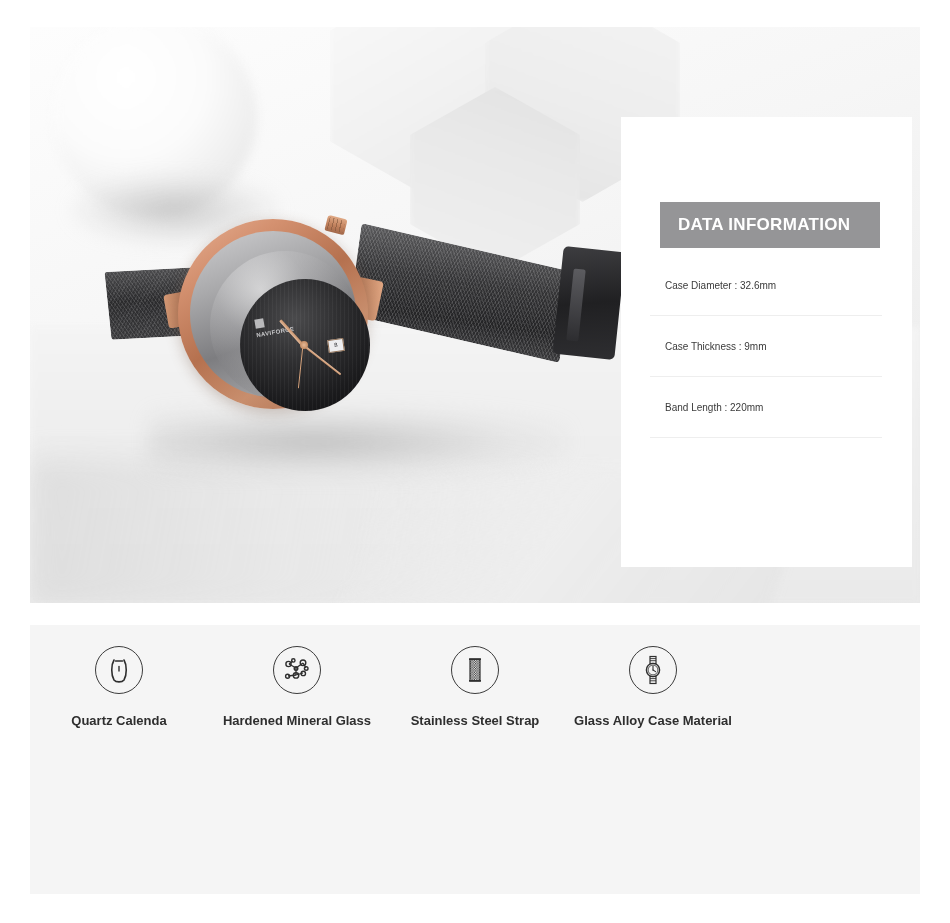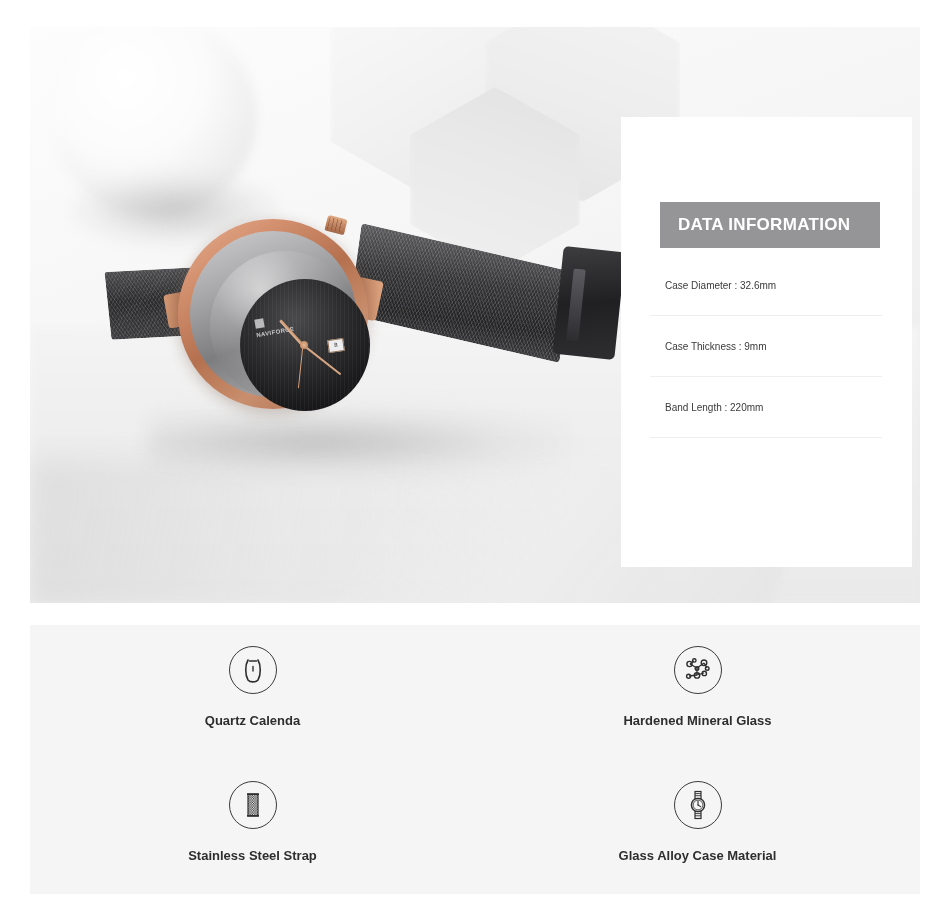--- a/index.html
+++ b/index.html
@@ -288,21 +288,21 @@
   .features {
     position: absolute;
     left: 30px;
     top: 625px;
     width: 890px;
     height: 269px;
     background: #f5f5f5;
   }
   .feature-grid {
     display: grid;
-    grid-template-columns: repeat(2, 1fr);
+    grid-template-columns: repeat(5, 1fr);
     grid-template-rows: repeat(2, 1fr);
     width: 100%;
     height: 100%;
   }
   .feature-cell {
     display: flex;
     flex-direction: column;
     align-items: center;
     justify-content: flex-start;
     padding-top: 21px;

